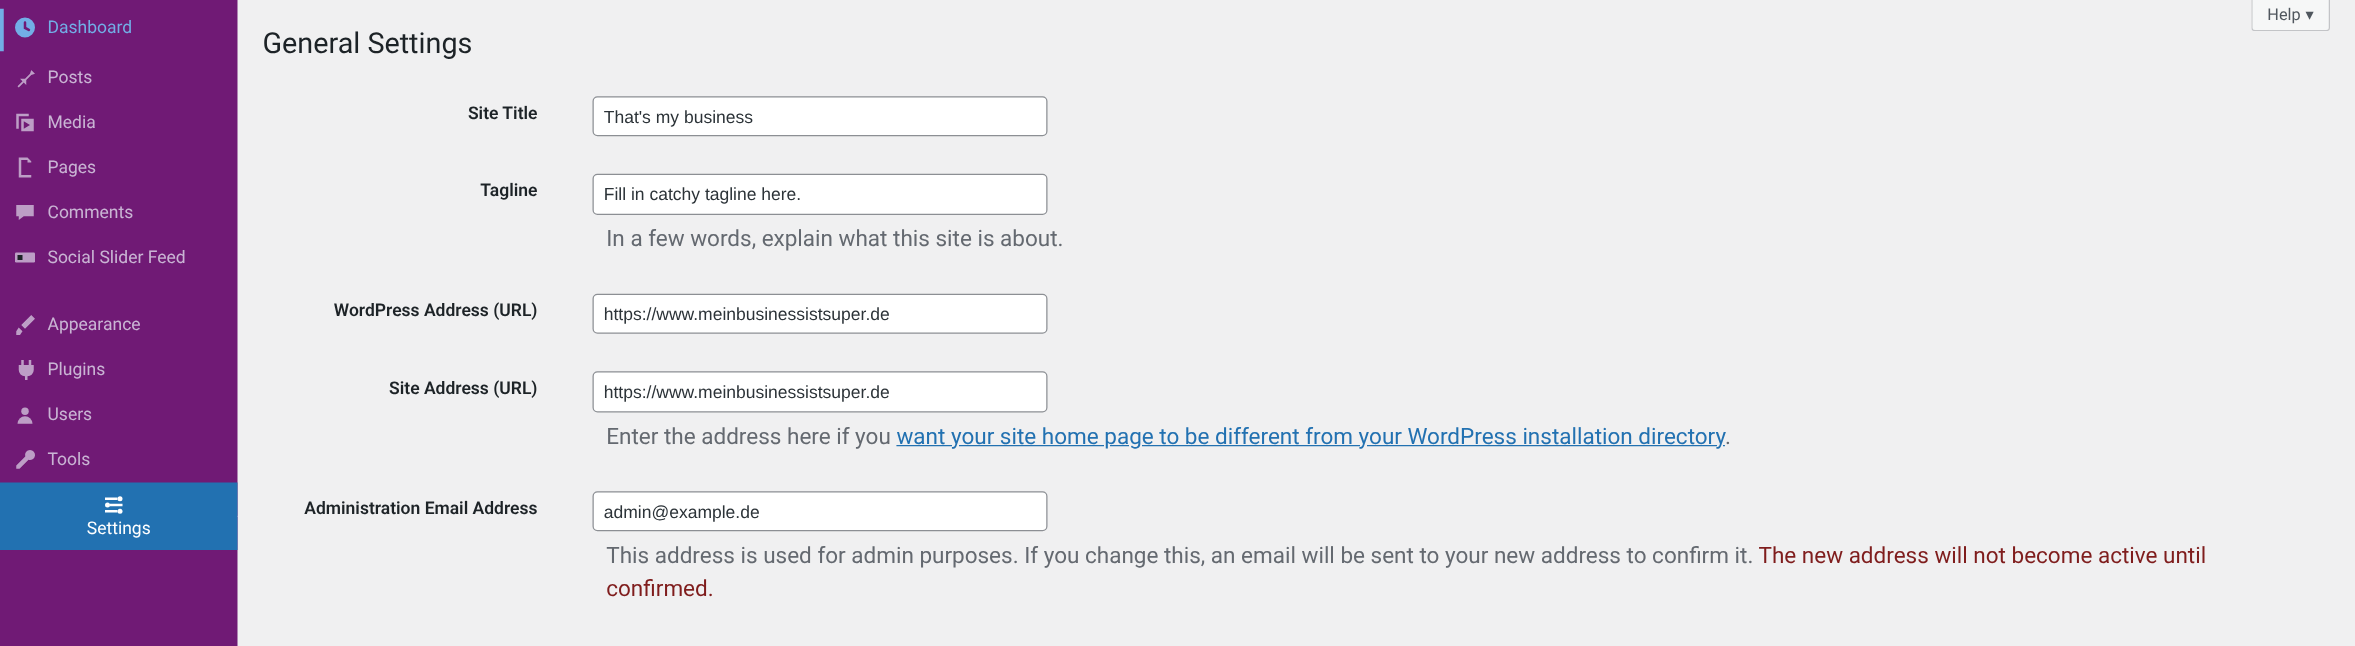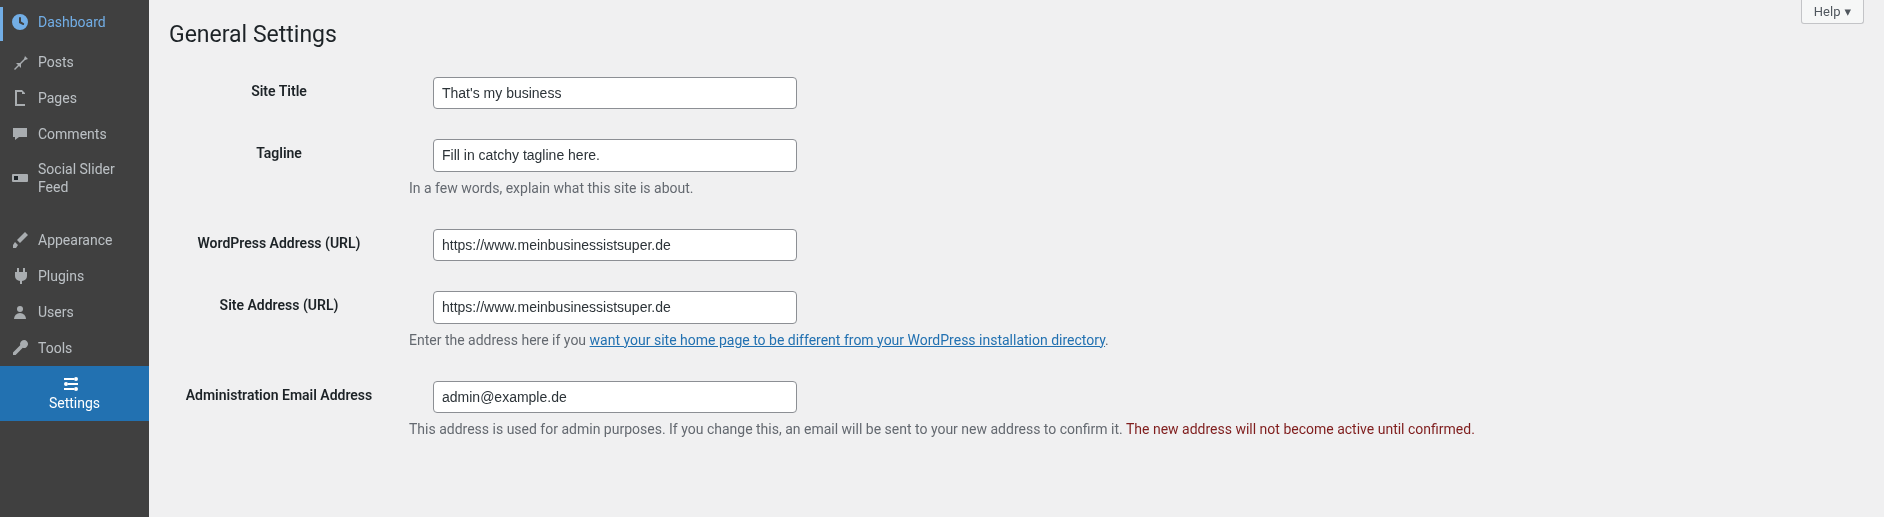--- a/index.html
+++ b/index.html
@@ -7,22 +7,22 @@
   font-family: -apple-system, BlinkMacSystemFont, "Segoe UI", Roboto, Oxygen-Sans, Ubuntu, Cantarell, "Helvetica Neue", sans-serif;
   font-size: 13px;
   color: #3c434a;
   background: #f0f0f1;
   width: 1884px;
   height: 517px;
   overflow: hidden;
   display: flex;
 }
 .sidebar {
-  width: 149px;
-  background: #404040;
+  width: 190px;
+  background: #701a75;
   color: #f0f0f1;
   flex-shrink: 0;
   padding-top: 7px;
 }
 .sidebar-item {
   display: flex;
   align-items: center;
   padding: 8px 10px;
   color: rgba(240,246,252,0.7);
   cursor: pointer;
@@ -88,21 +88,21 @@
   gap: 4px;
 }
 h1.page-title {
   font-size: 23px;
   font-weight: 400;
   color: #1d2327;
   padding: 18px 0 14px 0;
 }
 .form-table { width: 100%; border-collapse: collapse; }
 .form-table th {
-  text-align: center;
+  text-align: right;
   font-weight: 600;
   font-size: 14px;
   color: #1d2327;
   width: 230px;
   padding: 20px 10px 20px 0;
   vertical-align: top;
   line-height: 1.3;
   margin-left: 12px;
 }
 .form-table td {
@@ -115,24 +115,25 @@
   font-size: 14px;
   line-height: 1.6;
   border: 1px solid #8c8f94;
   border-radius: 4px;
   background: #fff;
   color: #2c3338;
   margin-left: 24px;
 }
 .reg-text.code { font-family: Liberation Sans, sans-serif; }
 .description {
-  font-size: 14px;
+  font-size: 18px;
   color: #646970;
   margin-top: 6px;
   line-height: 1.5;
+  margin-left: 35px;
 }
 .description a { color: #2271b1; text-decoration: underline; }
 .description .bold { font-weight: 400; color: #7f1d1d; }
 svg { width: 20px; height: 20px; }
 </style>
 </head>
 <body>
 
 <div class="sidebar">
   <div class="sidebar-item dashboard">
@@ -146,20 +147,28 @@
 
   <div class="sidebar-item">
     <span class="icon">
       <svg viewBox="0 0 20 20" fill="currentColor">
           <path d="M13 2l5 5-3 1-4 4v4l-2-2-4 4-1-1 4-4-2-2h4l4-4 1-3-2-2z"></path>
         </svg>
     </span>
     <span>Posts</span>
   </div>
 
+  <div class="sidebar-item">
+    <span class="icon">
+      <svg viewBox="0 0 20 20" fill="currentColor">
+          <path d="M3 3h10v2H5v10H3V3zm4 4h10v10H7V7zm2 2v6l5-3-5-3z"></path>
+        </svg>
+    </span>
+    <span>Media</span>
+  </div>
 
   <div class="sidebar-item">
     <span class="icon">
       <svg viewBox="0 0 20 20" fill="currentColor">
           <path d="M5 2h7l3 3v13H5V2zm2 2v12h8V6h-3V4H7z"></path>
         </svg>
     </span>
     <span>Pages</span>
   </div>
 

